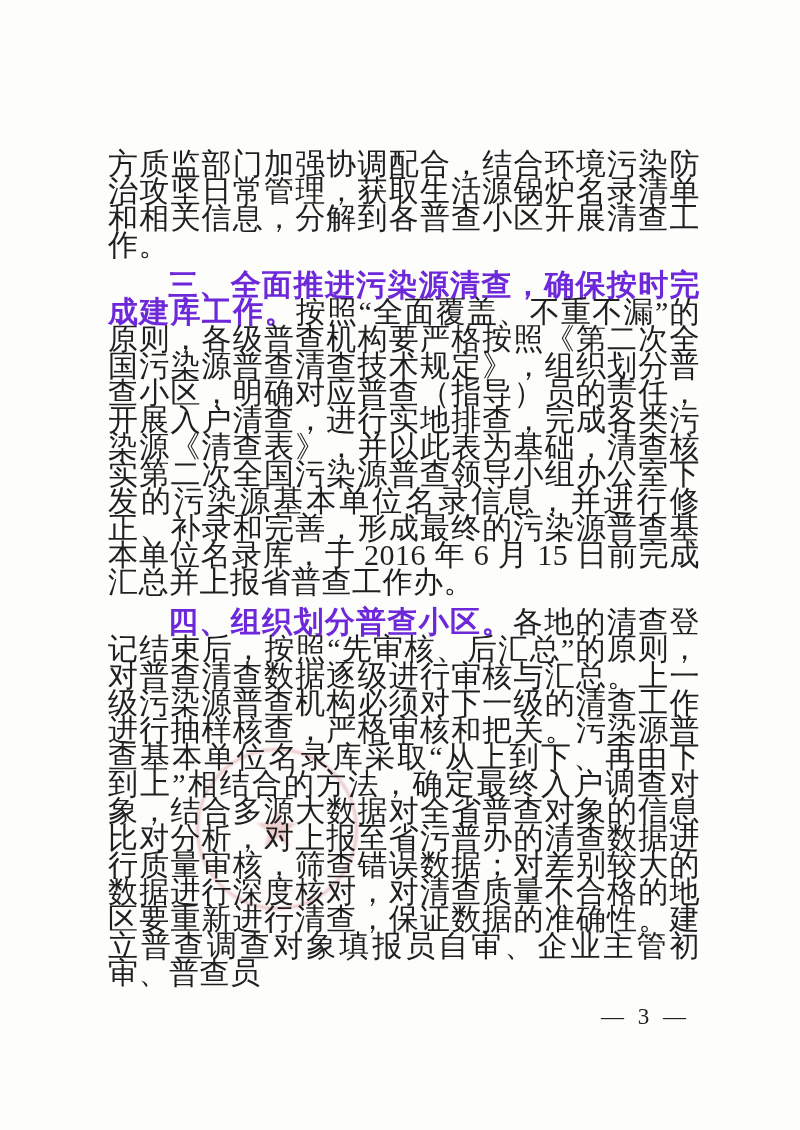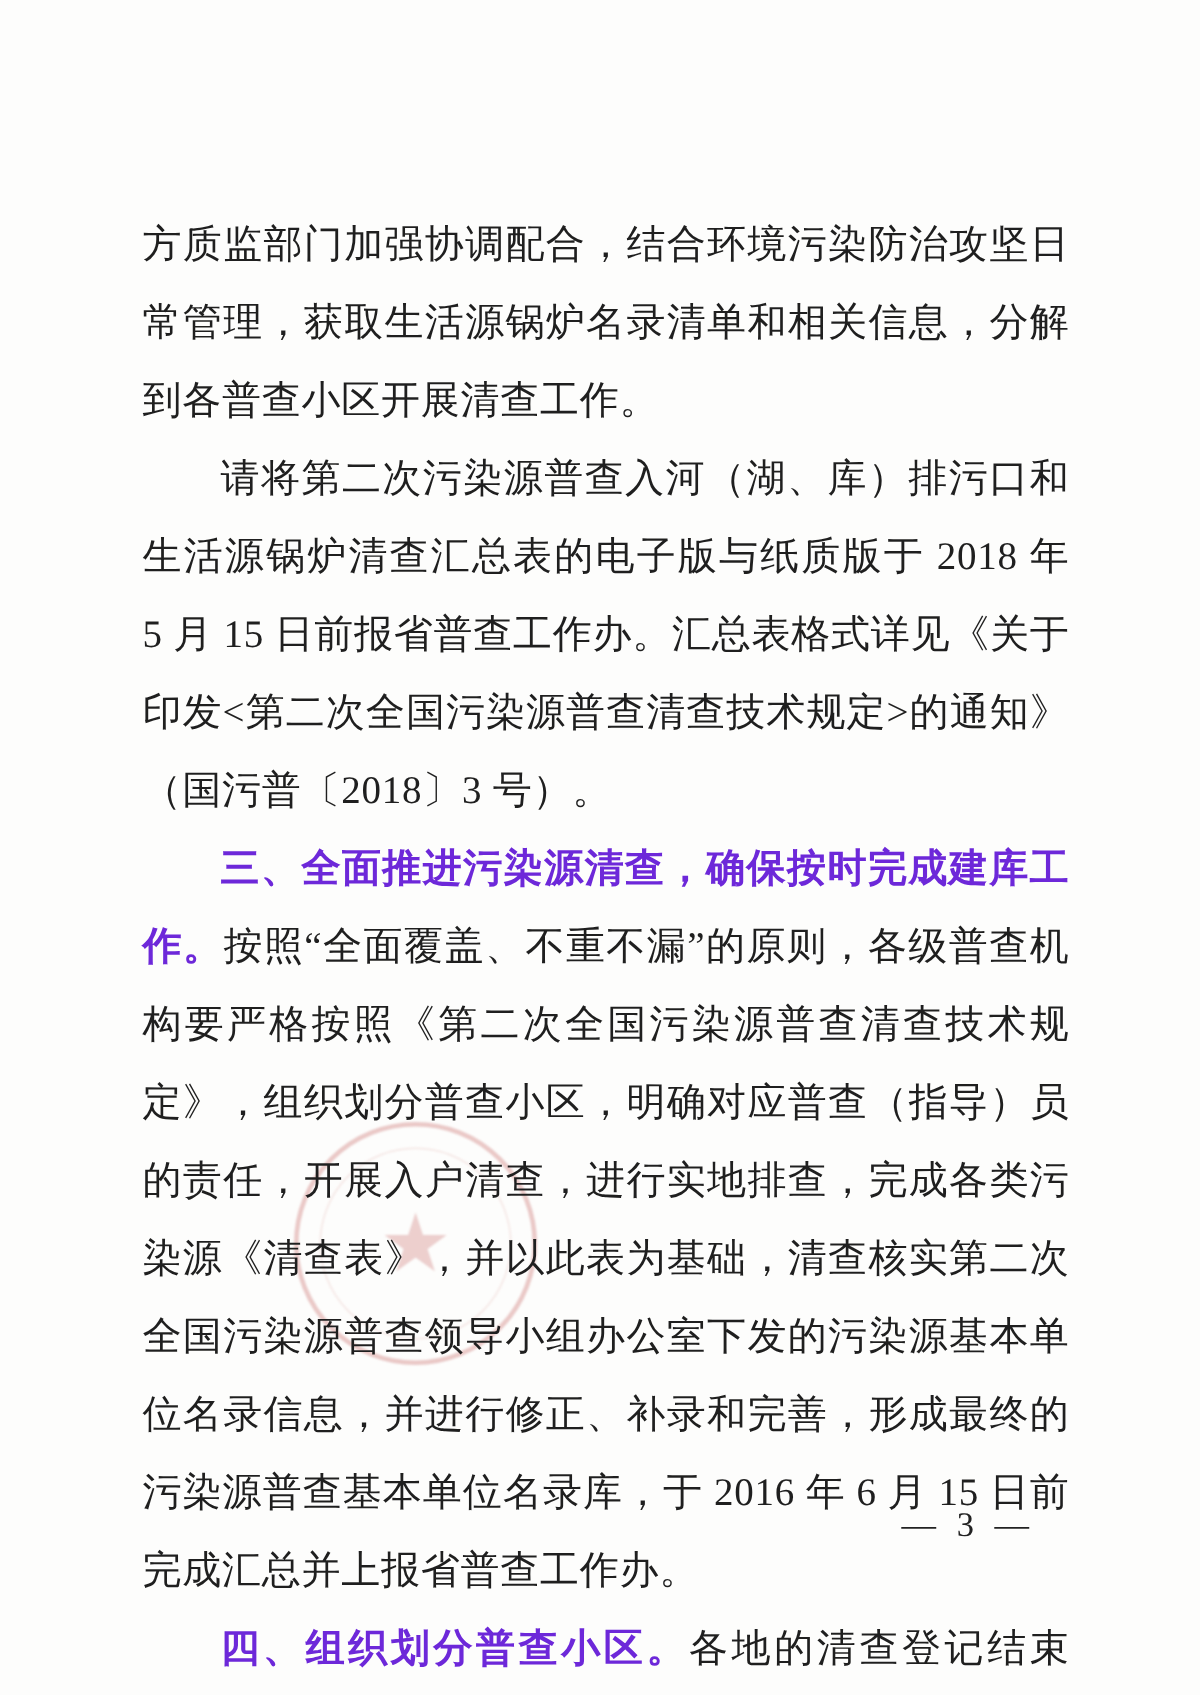--- a/index.html
+++ b/index.html
@@ -18,23 +18,23 @@
     color: #1f1f1f;
   }
   .content {
     position: absolute;
     left: 95px;
     top: 137px;
     width: 618px;
     z-index: 2;
   }
   .content p {
-    margin: 0;
-    font-size: 26px;
-    line-height: 52px;
+    margin: 13px;
+    font-size: 30px;
+    line-height: 27px;
     text-align: justify;
     text-justify: inter-character;
     letter-spacing: 0.5px;
   }
   .content p.indent {
     text-indent: 2em;
   }
   .lead {
     font-family: Liberation Serif, serif;
     font-weight: 700;
@@ -81,21 +81,20 @@
 <div class="page">
 
   <div class="stamp">
     <span class="ring"></span>
     <span class="star">★</span>
   </div>
 
   <div class="content">
     <p><b class="lead"></b><span>方质监部门加强协调配合，结合环境污染防治攻坚日常管理，获取生活源锅炉名录清单和相关信息，分解到各普查小区开展清查工作。</span></p>
 
-    <p class="indent"><b class="lead"></b><span>请将第二次污染源普查入河（湖、库）排污口和生活源锅炉清查汇总表的电子版与纸质版于 2018 年 5 月 15 日前报省普查工作办。汇总表格式详见《关于印发&lt;第二次全国污染源普查清查技术规定&gt;的通知》（国污普〔2018〕3 号）。</span></p>
 
     <p class="indent"><b class="lead">三、全面推进污染源清查，确保按时完成建库工作。</b><span>按照“全面覆盖、不重不漏”的原则，各级普查机构要严格按照《第二次全国污染源普查清查技术规定》，组织划分普查小区，明确对应普查（指导）员的责任，开展入户清查，进行实地排查，完成各类污染源《清查表》，并以此表为基础，清查核实第二次全国污染源普查领导小组办公室下发的污染源基本单位名录信息，并进行修正、补录和完善，形成最终的污染源普查基本单位名录库，于 2016 年 6 月 15 日前完成汇总并上报省普查工作办。</span></p>
 
     <p class="indent"><b class="lead">四、组织划分普查小区。</b><span>各地的清查登记结束后，按照“先审核、后汇总”的原则，对普查清查数据逐级进行审核与汇总。上一级污染源普查机构必须对下一级的清查工作进行抽样核查，严格审核和把关。污染源普查基本单位名录库采取“从上到下、再由下到上”相结合的方法，确定最终入户调查对象，结合多源大数据对全省普查对象的信息比对分析，对上报至省污普办的清查数据进行质量审核，筛查错误数据；对差别较大的数据进行深度核对，对清查质量不合格的地区要重新进行清查，保证数据的准确性。建立普查调查对象填报员自审、企业主管初审、普查员</span></p>
   </div>
 
   <div class="pageno">— 3 —</div>
 
 </div>
 

